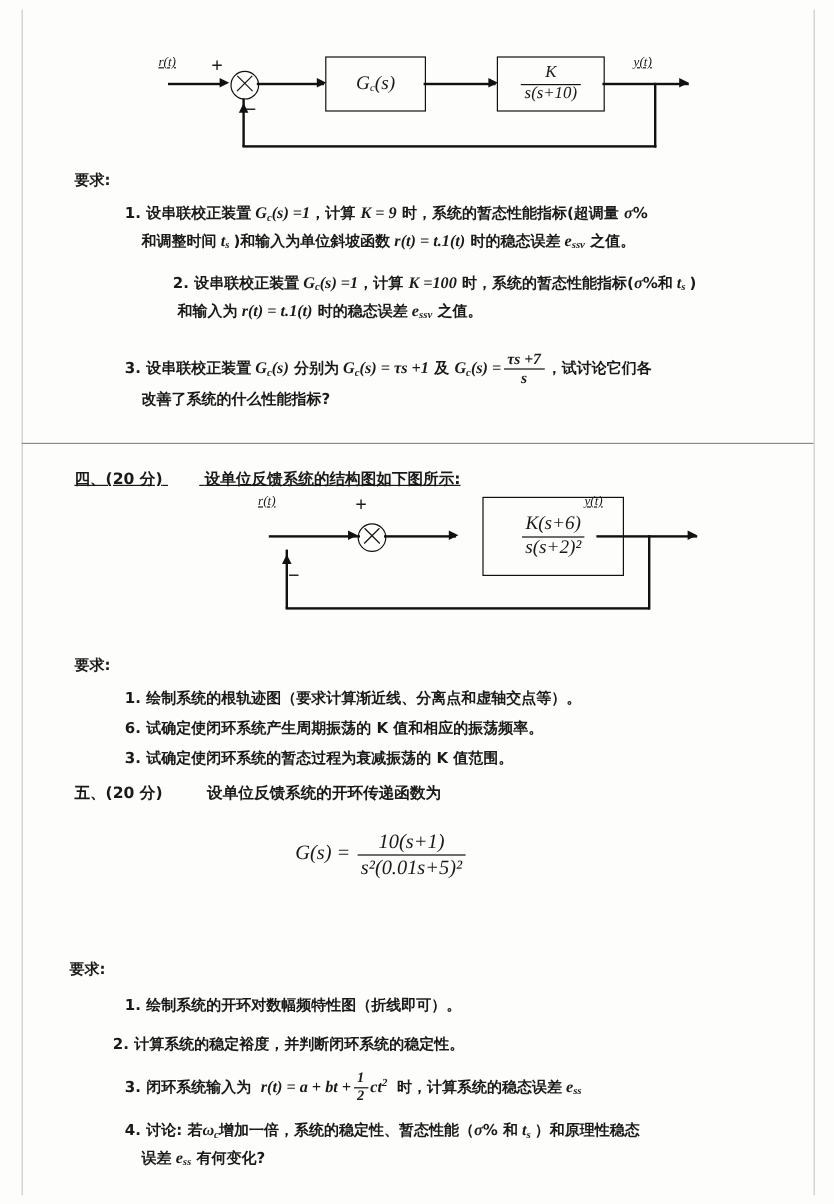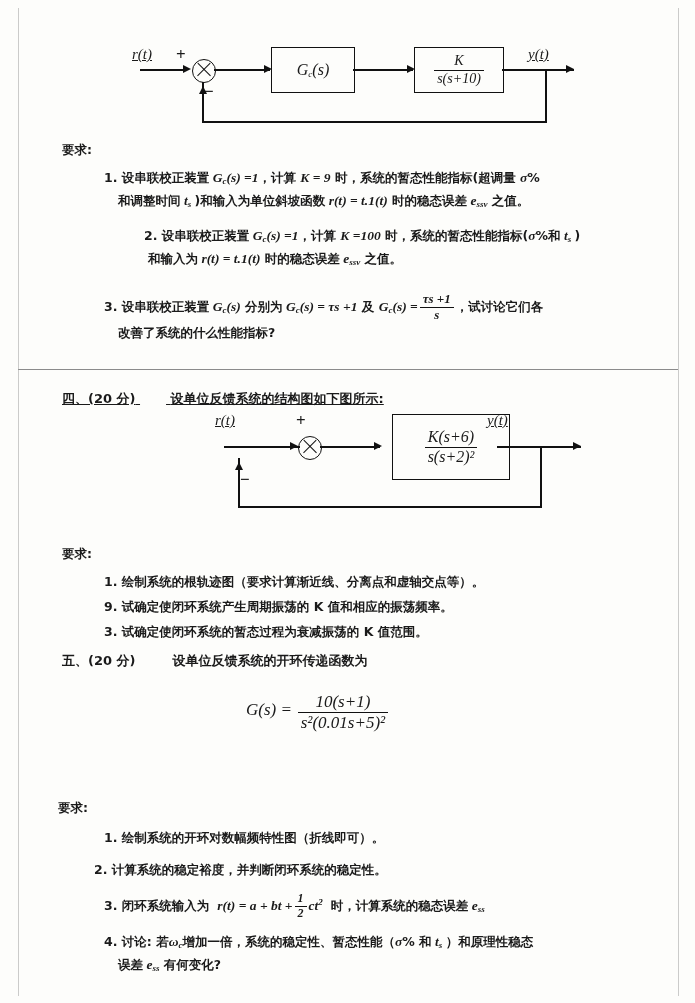--- a/index.html
+++ b/index.html
@@ -30,21 +30,21 @@
   .vline{width:1.6px;}
   .box{position:absolute;border:1.6px solid #111;background:transparent;
        display:flex;align-items:center;justify-content:center;
        font-family:"Liberation Serif", serif;font-style:italic;}
   .sum{position:absolute;width:22px;height:22px;border:1.6px solid #111;border-radius:50%;}
   .sum:before,.sum:after{content:"";position:absolute;background:#111;}
   .sum:before{left:2px;top:9.2px;width:18px;height:1.4px;transform:rotate(45deg);}
   .sum:after{left:2px;top:9.2px;width:18px;height:1.4px;transform:rotate(-45deg);}
   .arrow{position:absolute;width:0;height:0;border-top:4.5px solid transparent;border-bottom:4.5px solid transparent;border-left:8px solid #111;}
   .sign{position:absolute;font-family:"Liberation Serif", serif;font-size:17px;font-weight:bold;}
-  .lbl{position:absolute;font-family:"Liberation Serif", serif;font-style:italic;font-size:15px;text-decoration:underline;}
+  .lbl{position:absolute;font-family:"Liberation Serif", serif;font-style:italic;font-size:11px;text-decoration:underline;}
 
   .hr-sep{position:absolute;left:18px;width:660px;height:1px;background:#8b8b8b;}
   .vrule{position:absolute;background:#9a9a9a;width:1px;}
 
   .formula{position:absolute;font-family:"Liberation Serif", serif;font-size:15px;}
 </style>
 </head>
 <body>
 
 <div class="page">
@@ -91,21 +91,21 @@
     <span>1. 设串联校正装置<span class="m"> G<span class="sub">c</span>(s) =1</span>，计算 <span class="m">K = 9</span> 时，系统的暂态性能指标(超调量 <span class="m">σ</span>%<br>
     <span style="display:inline-block;width:14px;"></span>和调整时间<span class="m"> t<span class="sub">s</span> </span>)和输入为单位斜坡函数<span class="m"> r(t) = t.1(t)</span> 时的稳态误差<span class="m"> e<span class="sub">ssv</span></span> 之值。</span>
   </div>
 
   <div class="item" style="left:104px;top:226px;width:560px;margin-left:40px;">
     <span>2. 设串联校正装置<span class="m"> G<span class="sub">c</span>(s) =1</span>，计算 <span class="m">K =100</span> 时，系统的暂态性能指标(<span class="m">σ</span>%和<span class="m"> t<span class="sub">s</span> </span>)<br>
     <span style="display:inline-block;width:4px;"></span>和输入为<span class="m"> r(t) = t.1(t)</span> 时的稳态误差<span class="m"> e<span class="sub">ssv</span></span> 之值。</span>
   </div>
 
   <div class="item" style="left:104px;top:292px;width:570px;">
-    <span>3. 设串联校正装置<span class="m"> G<span class="sub">c</span>(s)</span> 分别为<span class="m"> G<span class="sub">c</span>(s) = τs +1</span> 及 <span class="m">G<span class="sub">c</span>(s) =</span><span class="frac m" style="font-size:13px;"><span class="num">τs +1</span><span class="den">s</span></span>，试讨论它们各<br>
+    <span>3. 设串联校正装置<span class="m"> G<span class="sub">c</span>(s)</span> 分别为<span class="m"> G<span class="sub">c</span>(s) = τs +1</span> 及 <span class="m">G<span class="sub">c</span>(s) =</span><span class="frac m" style="font-size:13px;"><span class="num">τs +7</span><span class="den">s</span></span>，试讨论它们各<br>
     <span style="display:inline-block;width:14px;"></span>改善了系统的什么性能指标?</span>
   </div>
 
   <div class="hr-sep" style="top:369px;"></div>
 
   <div class="sec-head" style="left:62px;top:390px;text-decoration:underline;">
     <span>四、(20 分)</span>
     <span style="display:inline-block;width:26px;"></span>
     <span>设单位反馈系统的结构图如下图所示:</span>
   </div>
@@ -118,40 +118,40 @@
     <div class="sign" style="left:240px;top:470px;">−</div>
 
     <div class="wire hline" style="left:224px;top:446px;width:76px;"></div>
     <div class="arrow" style="left:198px;top:442px;opacity:0;"></div>
     <div class="sum" style="left:298px;top:436px;"></div>
     <div class="arrow" style="left:290px;top:442px;"></div>
 
     <div class="wire hline" style="left:320px;top:446px;width:60px;"></div>
     <div class="arrow" style="left:374px;top:442px;"></div>
 
-    <div class="box" style="left:392px;top:414px;width:116px;height:64px;">
+    <div class="box" style="left:402px;top:414px;width:116px;height:64px;">
       <span class="frac" style="font-size:16px;">
         <span class="num">K(s+6)</span>
         <span class="den">s(s+2)²</span>
       </span>
     </div>
 
     <div class="wire hline" style="left:497px;top:446px;width:84px;"></div>
     <div class="arrow" style="left:573px;top:442px;"></div>
 
     <div class="wire vline" style="left:540px;top:446px;height:62px;"></div>
     <div class="wire hline" style="left:238px;top:506px;width:303px;"></div>
     <div class="wire vline" style="left:238px;top:458px;height:49px;"></div>
     <div class="arrow" style="left:235px;top:462px;transform:rotate(-90deg);"></div>
   </div>
 
   <div class="req-label" style="left:62px;top:546px;">要求:</div>
 
   <div class="item" style="left:104px;top:572px;width:560px;">1. 绘制系统的根轨迹图（要求计算渐近线、分离点和虚轴交点等）。</div>
-  <div class="item" style="left:104px;top:597px;width:560px;">9. 试确定使闭环系统产生周期振荡的 K 值和相应的振荡频率。</div>
+  <div class="item" style="left:104px;top:597px;width:560px;">6. 试确定使闭环系统产生周期振荡的 K 值和相应的振荡频率。</div>
   <div class="item" style="left:104px;top:622px;width:560px;">3. 试确定使闭环系统的暂态过程为衰减振荡的 K 值范围。</div>
 
   <div class="sec-head" style="left:62px;top:652px;">
     <span>五、(20 分)</span>
     <span style="display:inline-block;width:28px;"></span>
     <span>设单位反馈系统的开环传递函数为</span>
   </div>
 
   <div class="formula" style="left:246px;top:692px;">
     <span style="font-style:italic;font-size:17px;">G(s) =</span>

